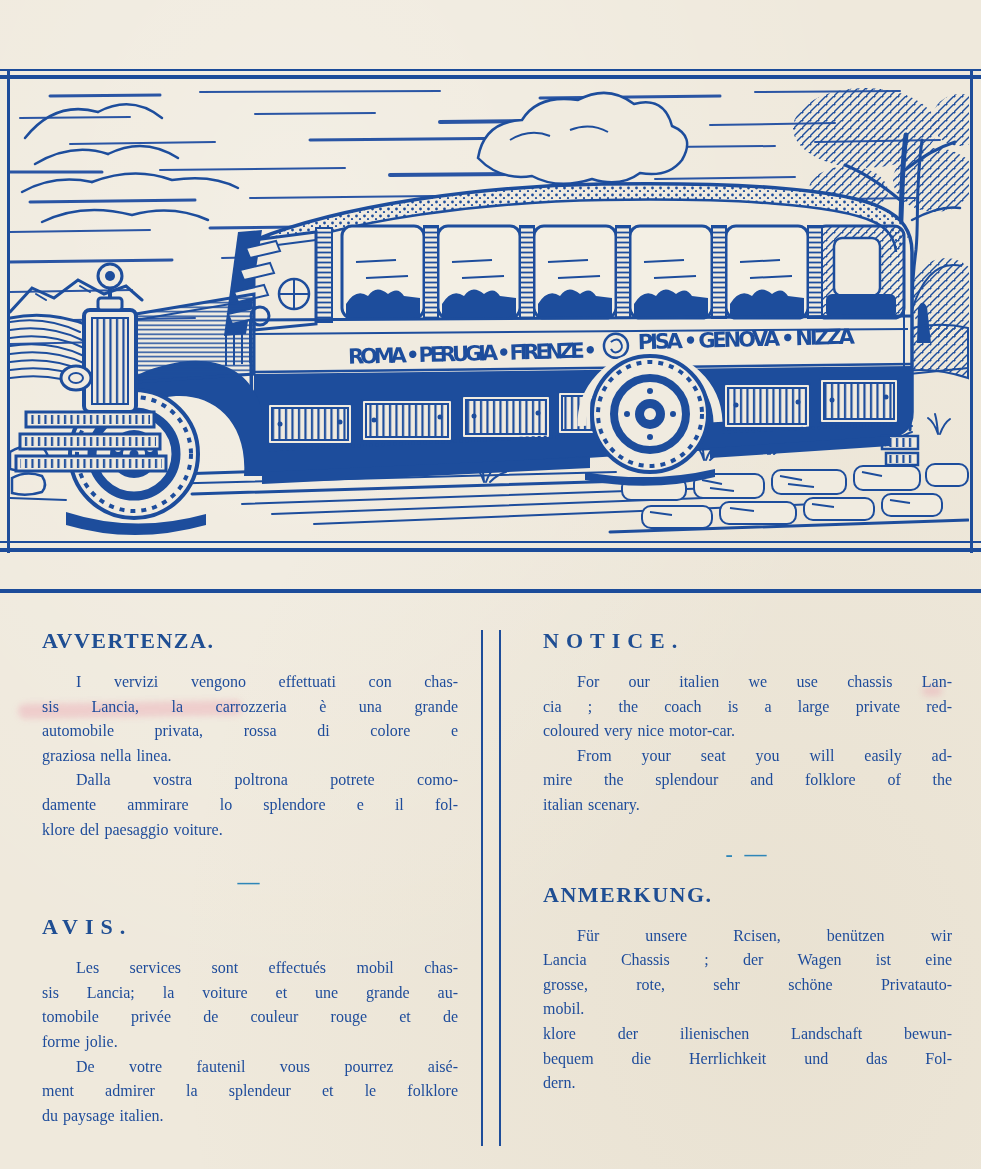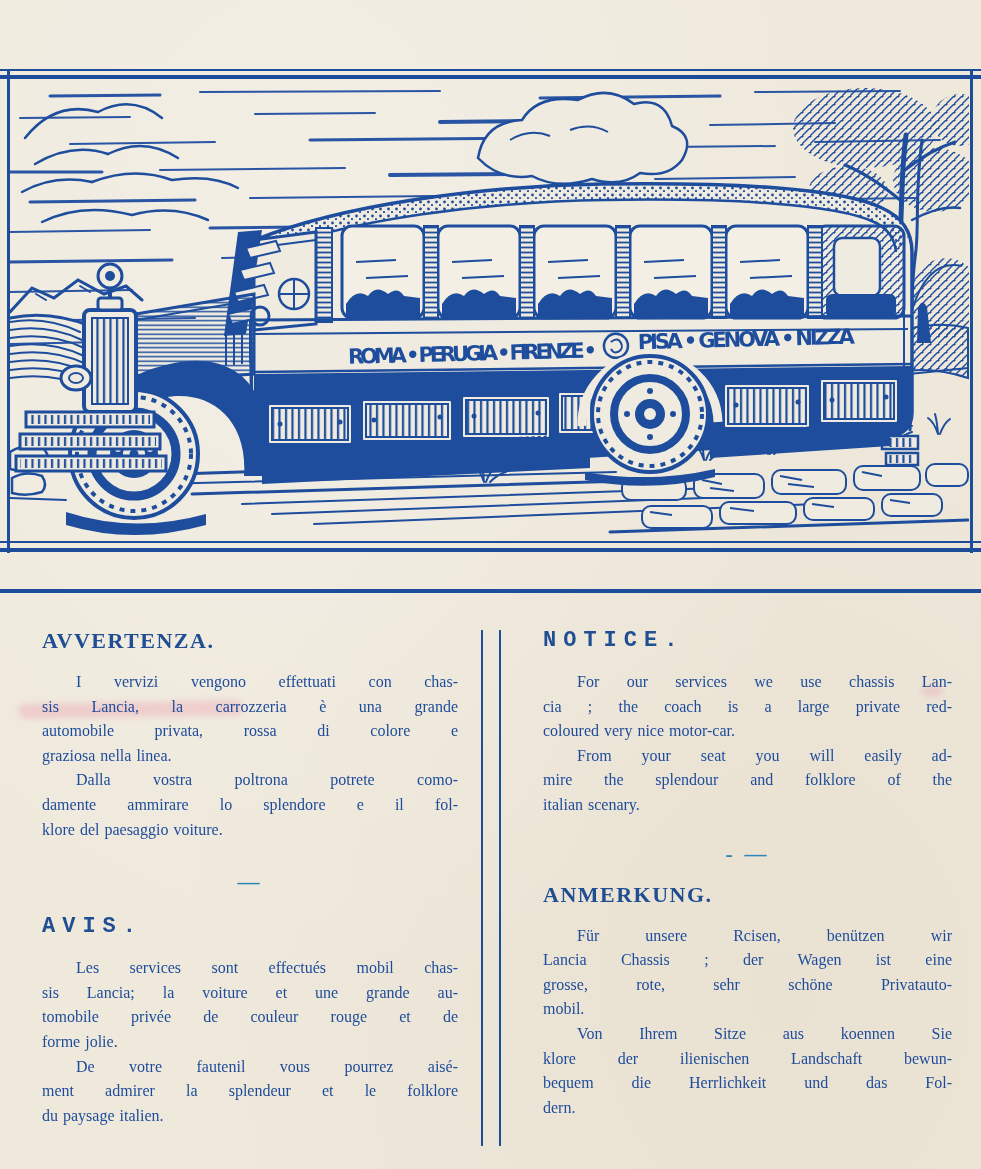--- a/index.html
+++ b/index.html
@@ -13,21 +13,21 @@
   }
   .hline{position:absolute;left:0;width:981px;background:#1c4c9a;}
   .vline{position:absolute;background:#1e4d9a;}
   .smudge{position:absolute;background:rgba(233,120,150,.26);filter:blur(3px);border-radius:8px;}
   #art{position:absolute;left:10px;top:80px;}
   .col{position:absolute;}
   .heading{
     font-weight:bold;font-size:22px;line-height:26px;color:#1f4e93;
     letter-spacing:1.5px;margin:0 0 16px 0;
   }
-  .heading.wide{letter-spacing:7px;font-family:Liberation Mono, monospace;}
+  .heading.wide{letter-spacing:7px;}
   .heading.push{margin-top:16px;}
   .heading.push2{margin-top:6px;}
   .para{margin:0;}
   .tline{
     font-size:16px;line-height:24.6px;color:#1e4c9b;
     text-align:justify;text-align-last:justify;word-spacing:1px;
   }
   .tline.first{text-indent:34px;}
   .tline.last{text-align-last:left;}
   .dash{
@@ -406,36 +406,35 @@
   <div class="para">
       <div class="tline first">De votre fautenil vous pourrez aisé-</div>
       <div class="tline">ment admirer la splendeur et le folklore</div>
       <div class="tline last">du paysage italien.</div>
     </div>
 </div>
 
 <div class="col colR" style="left:543px;top:628px;width:409px">
   <div class="heading wide">NOTICE.</div>
   <div class="para">
-      <div class="tline first">For our services we use chassis Lan-</div>
+      <div class="tline first">For our italien we use chassis Lan-</div>
       <div class="tline">cia ; the coach is a large private red-</div>
       <div class="tline last">coloured very nice motor-car.</div>
     </div>
   <div class="para">
       <div class="tline first">From your seat you will easily ad-</div>
       <div class="tline">mire the splendour and folklore of the</div>
       <div class="tline last">italian scenary.</div>
     </div>
   <div class="dash">- —</div>
   <div class="heading push">ANMERKUNG.</div>
   <div class="para">
       <div class="tline first">Für unsere Rcisen, benützen wir</div>
       <div class="tline">Lancia Chassis ; der Wagen ist eine</div>
       <div class="tline">grosse, rote, sehr schöne Privatauto-</div>
       <div class="tline last">mobil.</div>
     </div>
   <div class="para">
-      <div class="tline first">Von Ihrem Sitze aus koennen Sie</div>
       <div class="tline">klore der ilienischen Landschaft bewun-</div>
       <div class="tline">bequem die Herrlichkeit und das Fol-</div>
       <div class="tline last">dern.</div>
     </div>
 </div>
 
 </body></html>

